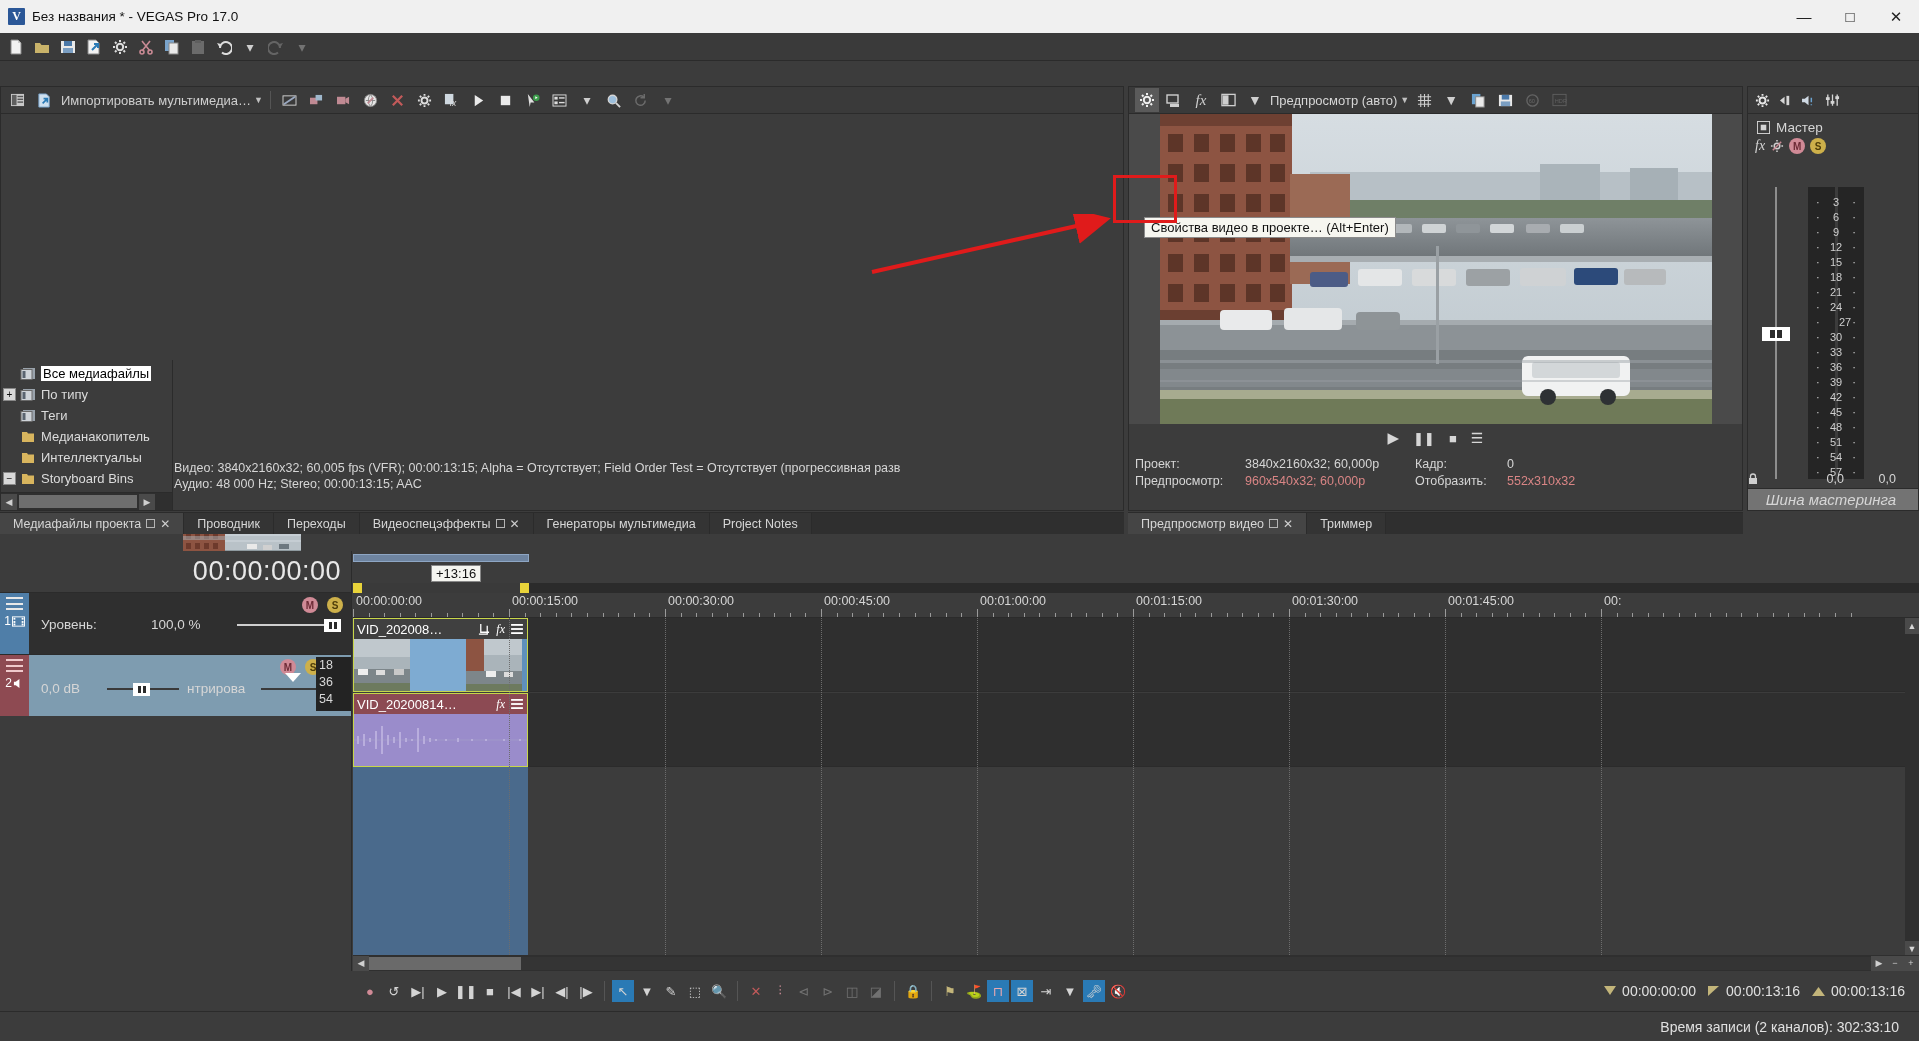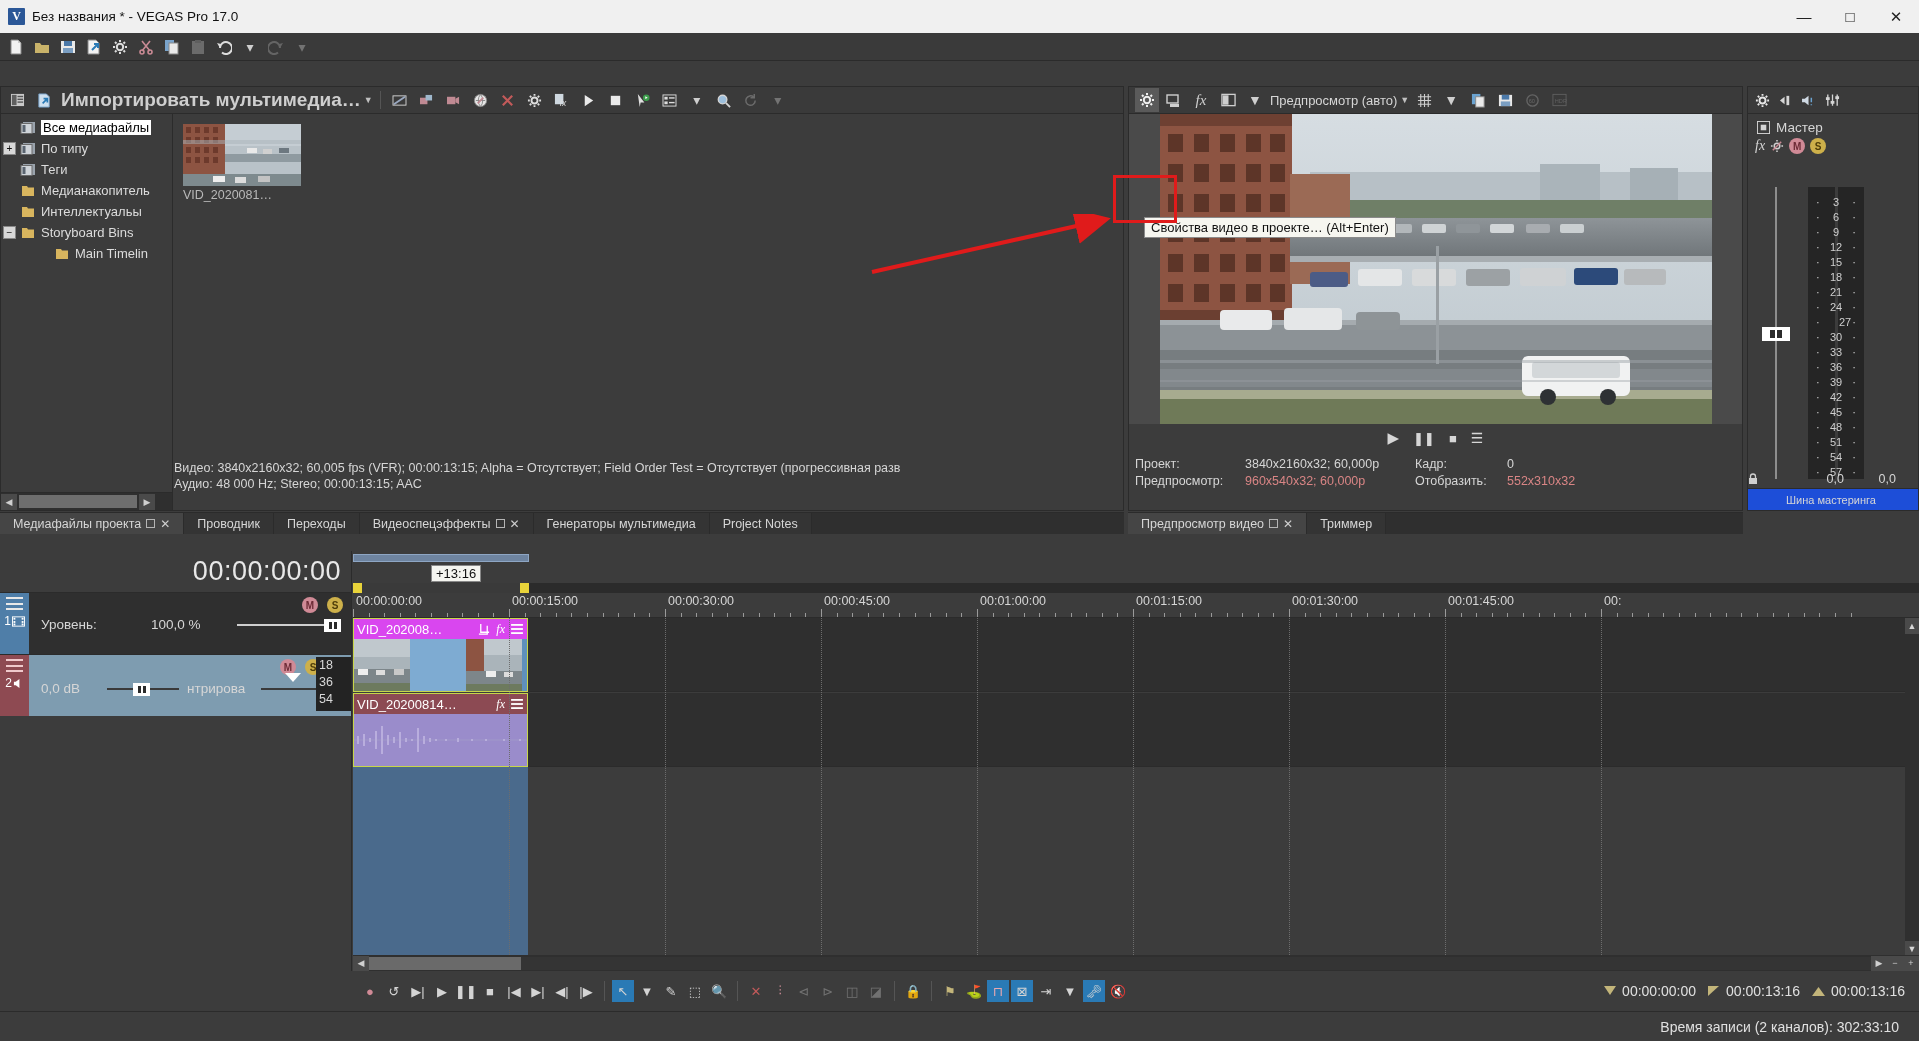--- a/index.html
+++ b/index.html
@@ -31,23 +31,23 @@
   .tbsep{ width:1px; height:18px; background:#555; margin:0 4px; }
 
   
   .upper{ position:absolute; left:0; top:86px; width:1919px; height:447px; }
 
   
   .pool{ position:absolute; left:0; top:0; width:1124px; height:425px; background:#3c3c3c;
       border:1px solid #2b2b2b; }
   .pool-tb{ height:27px; background:#3a3a3a; display:flex; align-items:center; gap:3px;
       padding-left:4px; border-bottom:1px solid #2b2b2b; }
-  .import-lbl{ color:#cfcfcf; font-size:19px; margin-left:2px; white-space:nowrap;font-weight:bold;}
+  .import-lbl{ color:#cfcfcf; font-size:13px; margin-left:2px; white-space:nowrap;}
   .caret{ font-size:9px; color:#c0c0c0; }
-  .pool-body{ position:absolute; left:0; top:27px; right:0; bottom:0; display:flex; }
+  .pool-body{ position:absolute; left:0; top:27px; right:0; bottom:0; display:flex;align-items:flex-end; }
   .tree{ width:172px; background:#3c3c3c; border-right:1px solid #2b2b2b; position:relative;
      padding-top:3px; overflow:hidden;}
   .tnode{ display:flex; align-items:center; height:21px; font-size:13px; color:#dcdcdc;
      padding-left:2px; white-space:nowrap; }
   .texp{ width:13px; height:13px; border:1px solid #888; background:#d8d8d8; color:#111;
      font-size:10px; line-height:11px; text-align:center; margin-right:4px; flex:0 0 13px;}
   .texp.none{ border:none; background:transparent; }
   .tico{ width:16px; height:14px; margin-right:5px; flex:0 0 16px; }
   .tlabel.sel{ background:#ffffff; color:#000; padding:0 2px; }
   .thumbarea{ flex:1; background:#3c3c3c; position:relative; }
@@ -104,23 +104,23 @@
   .fader-h i{ width:5px; height:8px; background:#2b2b2b; display:block;}
   .meters{ position:absolute; left:60px; top:28px; width:56px; height:292px; background:#252525;}
   .meter-scale{ position:absolute; left:0; top:0; width:56px; height:292px; }
   .ms-row{ position:absolute; width:56px; text-align:center; font-size:11px; color:#cfcfcf;
      line-height:11px;}
   .ms-row::before{content:"·"; position:absolute; left:8px;}
   .ms-row::after{content:"·"; position:absolute; right:8px;}
   .meter-gap{ position:absolute; left:27px; top:0; width:3px; height:292px; background:#3c3c3c;}
   .mx-foot{ position:absolute; left:0; bottom:22px; width:170px; height:18px; display:flex;
       align-items:center; font-size:12.5px;}
-  .mx-tabbar{ position:absolute; left:0; bottom:0; width:170px; height:22px; background:#1d4ed8;
-      display:flex; align-items:center; justify-content:center; font-size:11px; gap:4px;
-      border-top:1px solid #2b2b2b;}
+  .mx-tabbar{ position:absolute; left:0; bottom:0; width:170px; height:22px; background:#737373;
+      display:flex; align-items:center; justify-content:center; font-size:15px; gap:4px;
+      border-top:1px solid #2b2b2b;font-style:italic;}
 
   
   .tabbar{ position:absolute; height:22px; background:#2f2f2f; display:flex; align-items:stretch;
       border-top:1px solid #2b2b2b; }
   .tab{ display:flex; align-items:center; gap:5px; padding:0 13px; font-size:12.5px;
       color:#d6d6d6; background:#343434; border-right:1px solid #2b2b2b;}
   .tab.active{ background:#454545; }
   .tab .sq{ width:9px; height:9px; border:1px solid #b5b5b5; display:inline-block;}
   .tab .x{ font-size:12px; color:#d0d0d0;}
 
@@ -176,21 +176,21 @@
   .tl-tracks{ position:absolute; left:0; top:67px; right:0; bottom:0; background:#3c3c3c;}
   .gridline{ position:absolute; top:0; bottom:0; width:1px; border-left:1px dotted #6d6d6d;}
   .vtrack{ position:absolute; left:0; top:0; width:100%; height:74px; background:#2f2f2f;
       border-bottom:1px solid #2b2b2b;}
   .atrack{ position:absolute; left:0; top:75px; width:100%; height:74px; background:#2f2f2f;
       border-bottom:1px solid #2b2b2b;}
   .clip{ position:absolute; left:0; top:0; width:175px; height:74px; overflow:hidden;}
   .clip.video{ border:1px solid #c8d64a; background:#5f90bc;}
   .clip.audio{ border:1px solid #c8d64a; background:#8f7ec2;}
   .clip-hdr{ height:20px; display:flex; align-items:center; gap:6px; padding-left:3px;
-      font-size:13px; color:#fff; background:#d946ef;}
+      font-size:13px; color:#fff; background:#404040;}
   .clip-hdr.aud{ background:#8c4a53; }
   .clip-name{ flex:1; white-space:nowrap; overflow:hidden;}
   .clip-thumbs{ height:52px; display:flex; }
   .clip-thumb{ width:56px; height:52px; overflow:hidden; position:relative;}
   .wave{ height:52px; background:#9a8ccb; position:relative;}
   .blue-fill{ position:absolute; left:0; top:149px; width:175px; bottom:0; background:#4a6a8c;}
   .tl-vscroll{ position:absolute; right:0; top:67px; width:14px; bottom:14px; background:#2f2f2f;}
   .tl-hscroll{ position:absolute; left:0; right:0; bottom:0; height:16px; background:#2f2f2f;
       display:flex; align-items:center;}
   .hsb-btn{ width:16px; height:15px; background:#4a4a4a; display:flex; align-items:center;

